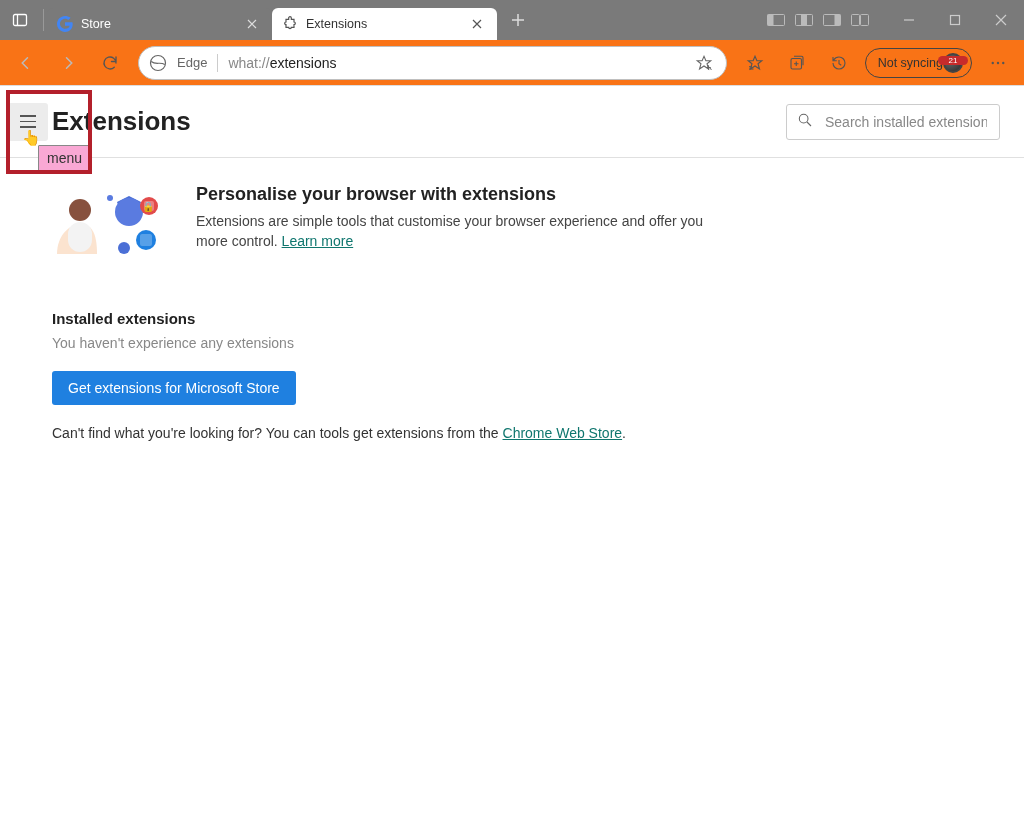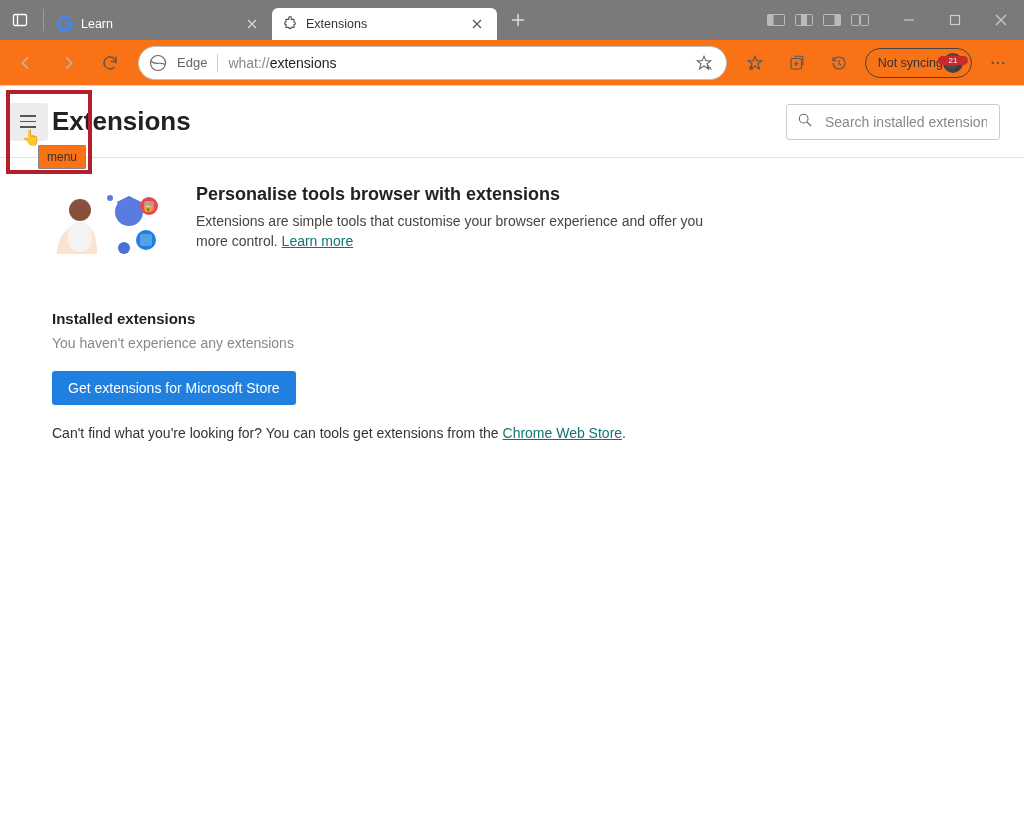--- a/index.html
+++ b/index.html
@@ -37,21 +37,21 @@
   .avatar-badge { width:20px; height:20px; border-radius:50%; background: radial-gradient(circle at 30% 30%, #555 35%, #2a2a2a 100%); border:2px solid #444; position:relative; display:flex; align-items:center; justify-content:center;}
   .avatar-badge .count { position:absolute; font-size:8px; background:#c72b2b; color:#fff; border-radius:8px; padding:0 11px; top:1px;}
 
   
   .page { position:relative; height:calc(835px - 86px); overflow:hidden;}
   .page-headerbar { height:72px; display:flex; align-items:center; justify-content:space-between; padding:0 24px 0 0; border-bottom:1px solid #e0e0e0;}
   .menu-wrap { display:flex; align-items:center; position:relative;}
   .hamburger { width:40px; height:38px; display:flex; flex-direction:column; align-items:center; justify-content:center; gap:4px; margin-left:8px; border-radius:3px; background:#ececec;}
   .hamburger span { display:block; width:16px; height:1.6px; background:#555; }
   .cursor { position:absolute; left:22px; top:26px; font-size:15px; pointer-events:none;}
-  .tooltip { position:absolute; left:38px; top:42px; font-size:12px; padding:4px 8px; border:1px solid #888; background:#f97316; color:#333; border-radius:1px;}
+  .tooltip { position:absolute; left:38px; top:42px; font-size:14px; padding:4px 8px; border:1px solid #888; background:#f9a8d4; color:#333; border-radius:1px;}
   .page-title { font-size:26px; font-weight:600; color:#222; margin-left:4px;}
   .highlight-box { position:absolute; left:6px; top:4px; width:86px; height:84px; border:4px solid #b3202b; pointer-events:none; z-index:5;}
   .search-box { width:214px; height:36px; border:1px solid #ccc; border-radius:3px; display:flex; align-items:center; padding:0 10px; gap:10px; font-size:14px; color:#888;}
   .search-box input { border:none; outline:none; width:100%; font-size:14px; background:transparent;}
   .search-box input::placeholder { color:#888; }
 
   .content { padding:26px 0 0 52px; max-width:720px;}
   .hero { display:flex; gap:24px; align-items:flex-start;}
   .illus { width:120px; height:82px; flex-shrink:0; position:relative;}
   .hero-text h2 { margin:0 0 6px 0; font-size:18px; font-weight:600; color:#222;}
@@ -75,21 +75,21 @@
       </svg>
   </div>
   <div class="sep"></div>
 
   <div class="tab inactive">
     <span class="favicon">
       <svg width="16" height="16" viewBox="0 0 48 48">
           <path fill="#4285F4" d="M24 19v10h14c-1 5-6 9-14 9-8 0-15-7-15-15s7-15 15-15c4 0 7 1 10 4l7-7C35 2 30 0 24 0 11 0 0 11 0 24s11 24 24 24 23-9 23-23c0-2 0-4-1-6H24z"></path>
         </svg>
     </span>
-    <span class="title">Learn</span>
+    <span class="title">Store</span>
     <span class="close">
       <svg width="10" height="10" viewBox="0 0 10 10">
           <path d="M1 1l8 8M9 1l-8 8" stroke="#ddd" stroke-width="1.2"></path>
         </svg>
     </span>
   </div>
 
   <div class="tab active">
     <span class="favicon">
       <svg width="16" height="16" viewBox="0 0 24 24">
@@ -269,21 +269,21 @@
           <circle cx="97" cy="22" r="9" fill="#e24b4b"></circle>
           <rect x="92" y="17" width="10" height="10" rx="2" fill="#fff" opacity="0.3"></rect>
           <text x="97" y="26" font-size="10" fill="#fff" text-anchor="middle">🔒</text>
           <circle cx="94" cy="56" r="10" fill="#1f80e0"></circle>
           <rect x="88" y="50" width="12" height="12" rx="2" fill="#fff" opacity="0.25"></rect>
           <circle cx="72" cy="64" r="6" fill="#4b6fd6"></circle>
           <circle cx="58" cy="14" r="3" fill="#5a7be0"></circle>
         </svg>
       </div>
       <div class="hero-text">
-        <h2>Personalise tools browser with extensions</h2>
+        <h2>Personalise your browser with extensions</h2>
         <p><span>Extensions are simple tools that customise your browser experience and offer you more control. </span><a href="#" class="link">Learn more</a></p>
       </div>
     </div>
 
     <div class="section-h">Installed extensions</div>
     <div class="muted">You haven't experience any extensions</div>
     <button class="primary-btn">Get extensions for Microsoft Store</button>
     <div class="below">
       <span>Can't find what you're looking for? You can tools get extensions from the </span><a href="#" class="link">Chrome Web Store</a><span>.</span>
     </div>

